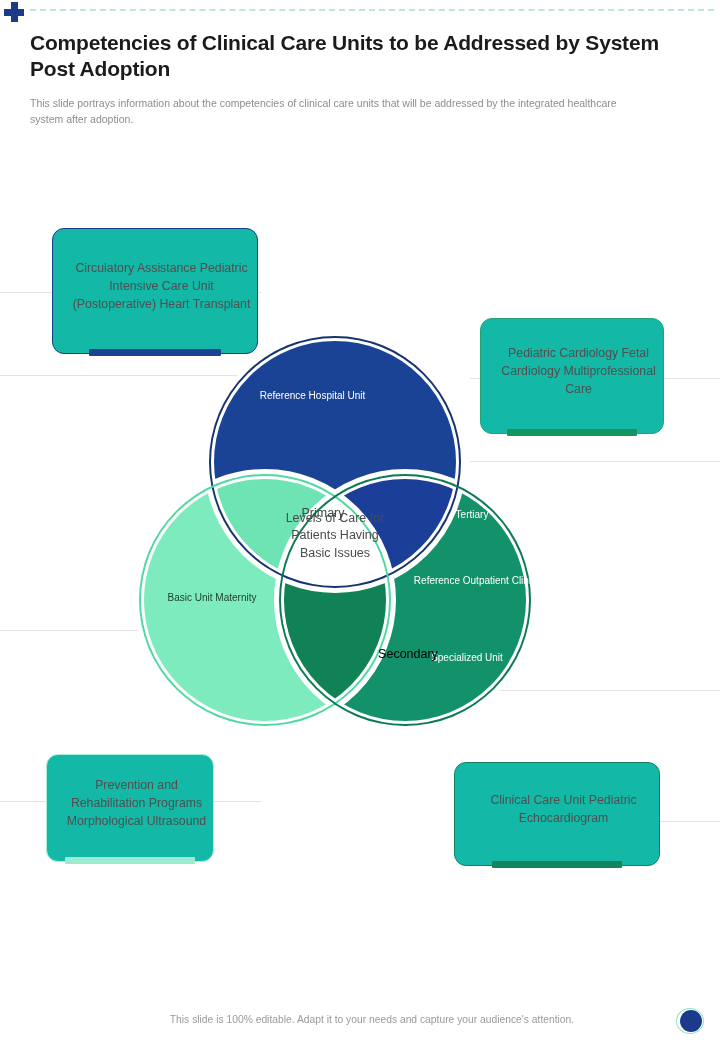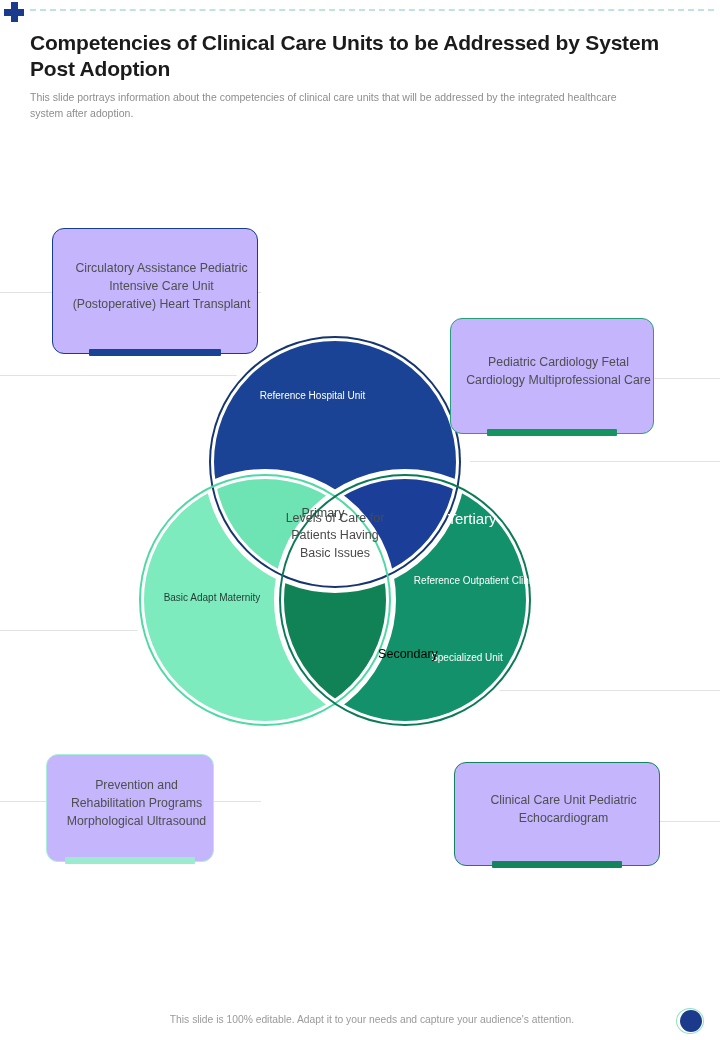--- a/index.html
+++ b/index.html
@@ -22,21 +22,21 @@
   .plus-mark i.h{left:0;top:6.5px;width:20px;height:7px;}
   .plus-mark i.v{left:6.5px;top:0;width:7px;height:20px;}
 
   
   .page-title{
     position:absolute;left:30px;top:30px;width:640px;
     font-size:21px;font-weight:bold;color:#1b1b1b;
     line-height:1.26;letter-spacing:-0.2px;
   }
   .page-subtitle{
-    position:absolute;left:30px;top:90px;width:618px;
+    position:absolute;left:30px;top:96px;width:618px;
     font-size:10.5px;color:#8d8d8d;line-height:1.5;
   }
 
   
   .connector{position:absolute;border:1px solid #e2e2e2;background:transparent;}
   #conn-tl{left:-40px;top:292px;width:300px;height:82px;border-right:none;}
   #conn-tr{left:470px;top:378px;width:300px;height:82px;border-left:none;}
   #conn-bl{left:-40px;top:630px;width:300px;height:170px;border-right:none;}
   #conn-br{left:470px;top:690px;width:300px;height:130px;border-left:none;}
 
@@ -45,40 +45,40 @@
   .venn svg{position:absolute;left:0;top:0;}
   .venn-label{
     position:absolute;text-align:center;line-height:1.28;
     font-size:10px;pointer-events:none;
   }
   .lbl-top{left:135px;top:60px;width:135px;color:#ffffff;}
   .lbl-left{left:47px;top:262px;width:110px;color:#1f3b33;}
   .lbl-right{left:290px;top:245px;width:150px;color:#ffffff;text-align:center;}
   .lbl-right2{left:302px;top:322px;width:110px;color:#ffffff;}
   .lbl-primary{left:168px;top:175px;width:90px;color:#3a4a45;font-size:12.5px;}
-  .lbl-tertiary{left:322px;top:179px;width:80px;color:#ffffff;font-size:15px;}
+  .lbl-tertiary{left:322px;top:179px;width:80px;color:#ffffff;font-size:10px;}
   .lbl-secondary{left:250px;top:316px;width:96px;color:#000000;font-size:12.5px;}
   .lbl-center{left:170px;top:180px;width:110px;color:#4a4a4a;font-size:12.5px;line-height:1.38;}
 
   
   .card{
-    position:absolute;background:#c4b5fd;border-radius:12px;
+    position:absolute;background:#14b8a6;border-radius:12px;
     box-sizing:border-box;
     display:flex;align-items:center;justify-content:center;
     text-align:center;
     font-size:12.3px;color:#4f4f4f;line-height:1.45;
     padding:10px 1px 18px 14px;
   }
   .card .bar{
     position:absolute;left:50%;transform:translateX(-50%);
     bottom:-3px;height:7px;border-radius:1px;
   }
   #card-tl{left:52px;top:228px;width:206px;height:126px;border:1.4px solid #1b3a8c;}
   #card-tl .bar{width:132px;background:#1b4395;}
-  #card-tr{left:450px;top:318px;width:204px;height:116px;border:1.4px solid #27a07a;}
+  #card-tr{left:480px;top:318px;width:184px;height:116px;border:1.4px solid #27a07a;}
   #card-tr .bar{width:130px;background:#15945f;}
   #card-bl{left:46px;top:754px;width:168px;height:108px;border:1.4px solid #a9f0d6;}
   #card-bl .bar{width:130px;background:#9cebd0;}
   #card-br{left:454px;top:762px;width:206px;height:104px;border:1.4px solid #15825f;}
   #card-br .bar{width:130px;background:#13845c;}
 
   
   .footer-note{
     position:absolute;left:0;top:1014px;width:720px;text-align:center;
     font-size:10.3px;color:#9a9a9a;margin-left:12px;
@@ -156,21 +156,21 @@
     </g>
     <g clip-path="url(#clip-left)">
       <circle cx="155" cy="270" r="126" fill="none" stroke="#4fd8a4" stroke-width="4"></circle>
     </g>
     <g clip-path="url(#clip-right)">
       <circle cx="295" cy="270" r="126" fill="none" stroke="#0d7a57" stroke-width="4"></circle>
     </g>
   </svg>
 
   <div class="venn-label lbl-top">Reference Hospital Unit</div>
-  <div class="venn-label lbl-left">Basic Adapt Maternity</div>
+  <div class="venn-label lbl-left">Basic Unit Maternity</div>
   <div class="venn-label lbl-right">Reference Outpatient Clinic</div>
   <div class="venn-label lbl-right2">Specialized Unit</div>
 
   <div class="venn-label lbl-primary">Primary</div>
   <div class="venn-label lbl-tertiary">Tertiary</div>
   <div class="venn-label lbl-secondary">Secondary</div>
   <div class="venn-label lbl-center">Levels of Care for Patients Having Basic Issues</div>
 </div>
 
 <div class="card" id="card-tl">

